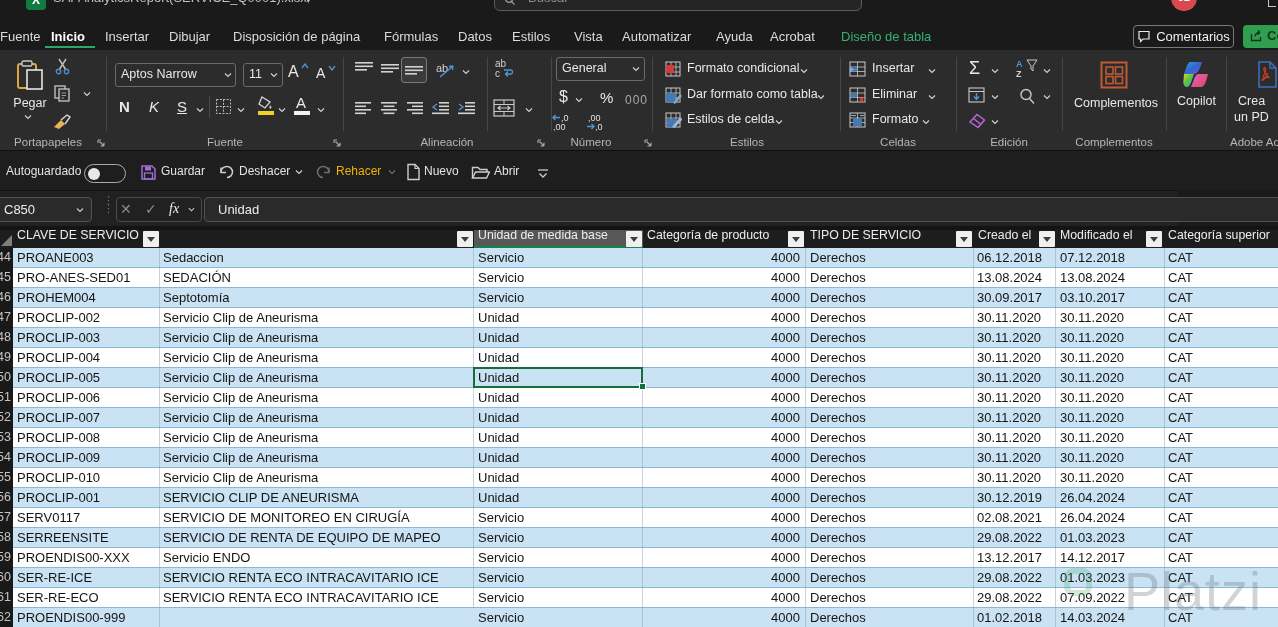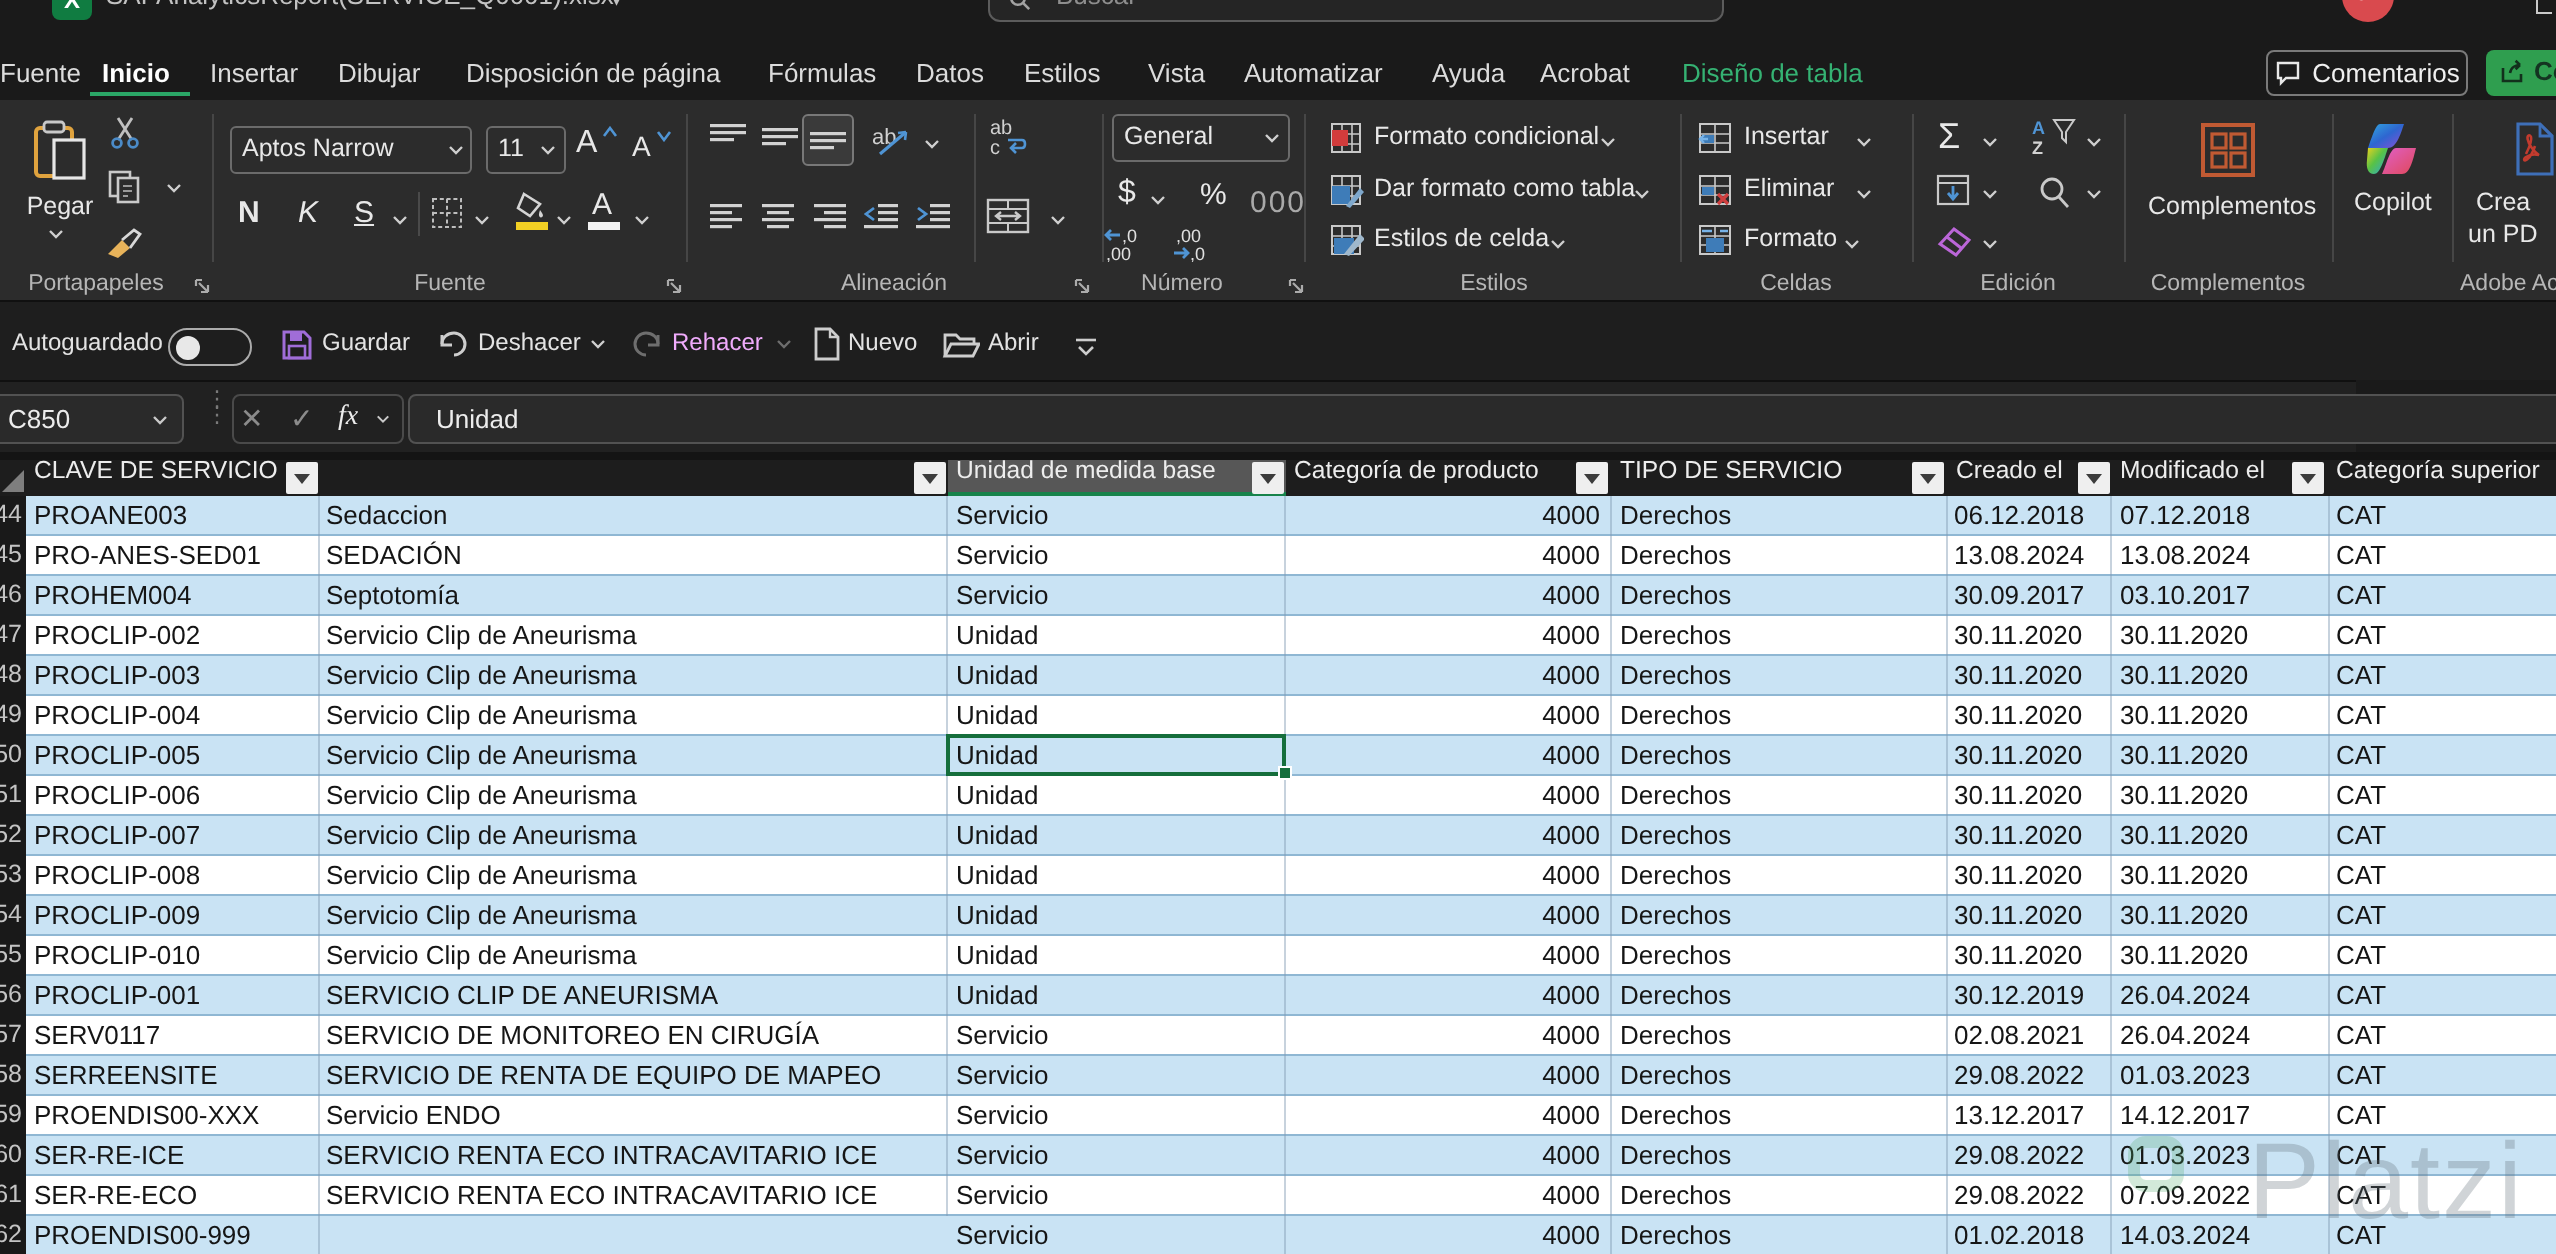--- a/index.html
+++ b/index.html
@@ -280,21 +280,21 @@
       <div class="abs" style="left:556px;top:7px;width:89px;height:24px;border:1px solid #6B6B6B;border-radius:3px"></div>
       <div class="rtxt" style="left:562px;top:11px">General</div>
       <svg class="abs" style="left:632px;top:15px" width="8" height="8" viewBox="0 0 8 8">
         <path d="M1 2.5 L4 5.5 L7 2.5" stroke="#CFCFCF" stroke-width="1.2" fill="none"></path>
       </svg>
       <div class="rtxt" style="left:559px;top:38px;font-size:16px">$</div>
       <svg class="abs" style="left:575px;top:46px" width="8" height="8" viewBox="0 0 8 8">
         <path d="M1 2.5 L4 5.5 L7 2.5" stroke="#CFCFCF" stroke-width="1.2" fill="none"></path>
       </svg>
       <div class="rtxt" style="left:600px;top:39px;font-size:15px">%</div>
-      <div class="rtxt" style="left:625px;top:43px;font-size:15px;letter-spacing:1px;color:#A9A9A9">000</div>
+      <div class="rtxt" style="left:625px;top:43px;font-size:12px;letter-spacing:1px;color:#A9A9A9">000</div>
       <svg class="abs" style="left:551px;top:62px" width="30" height="19" viewBox="0 0 30 19">
         <path d="M2 5.5 H9 M4.5 3 L2 5.5 L4.5 8" stroke="#4F94D4" stroke-width="1.4" fill="none"></path>
         <text x="10" y="9" font-size="9" fill="#E0E0E0" font-family="Liberation Sans">,0</text>
         <text x="2" y="18" font-size="9" fill="#E0E0E0" font-family="Liberation Sans">,00</text>
       </svg>
       <svg class="abs" style="left:585px;top:62px" width="30" height="19" viewBox="0 0 30 19">
         <text x="3" y="9" font-size="9" fill="#E0E0E0" font-family="Liberation Sans">,00</text>
         <path d="M2 14.5 H9 M6.5 12 L9 14.5 L6.5 17" stroke="#4F94D4" stroke-width="1.4" fill="none"></path>
         <text x="10" y="18" font-size="9" fill="#E0E0E0" font-family="Liberation Sans">,0</text>
       </svg>
@@ -444,21 +444,21 @@
         <path d="M3 3.5 V8.5 H8" stroke="#CDCDCD" stroke-width="1.5" fill="none"></path>
       </svg>
       <div class="qtxt" style="left:239px">Deshacer</div>
       <svg class="abs" style="left:295px;top:17px" width="8" height="8" viewBox="0 0 8 8">
         <path d="M1 2.5 L4 5.5 L7 2.5" stroke="#CFCFCF" stroke-width="1.2" fill="none"></path>
       </svg>
       <svg class="abs" style="left:315px;top:13px" width="17" height="16" viewBox="0 0 17 16">
         <path d="M14 8 C14 4.5 11 2.5 8 2.5 C5 2.5 2.5 5 2.5 8 C2.5 11 5 13.5 8 13.5" stroke="#6E6E6E" stroke-width="1.5" fill="none"></path>
         <path d="M14 3.5 V8.5 H9" stroke="#6E6E6E" stroke-width="1.5" fill="none"></path>
       </svg>
-      <div class="qtxt" style="left:336px;color:#f0abfc">Rehacer</div>
+      <div class="qtxt" style="left:336px;color:#eab308">Rehacer</div>
       <svg class="abs" style="left:388px;top:17px" width="8" height="8" viewBox="0 0 8 8">
         <path d="M1 2.5 L4 5.5 L7 2.5" stroke="#6E6E6E" stroke-width="1.2" fill="none"></path>
       </svg>
       <svg class="abs" style="left:406px;top:12px" width="15" height="18" viewBox="0 0 15 18">
         <path d="M2 1.5 H9 L13 5.5 V16.5 H2 Z" stroke="#CDCDCD" stroke-width="1.4" fill="none"></path>
         <path d="M9 1.5 V5.5 H13" stroke="#CDCDCD" stroke-width="1.2" fill="none"></path>
       </svg>
       <div class="qtxt" style="left:424px">Nuevo</div>
       <svg class="abs" style="left:471px;top:14px" width="19" height="15" viewBox="0 0 19 15">
         <path d="M1.5 13 V2.5 H7 L9 4.5 H16 V7" stroke="#CDCDCD" stroke-width="1.4" fill="none"></path>

